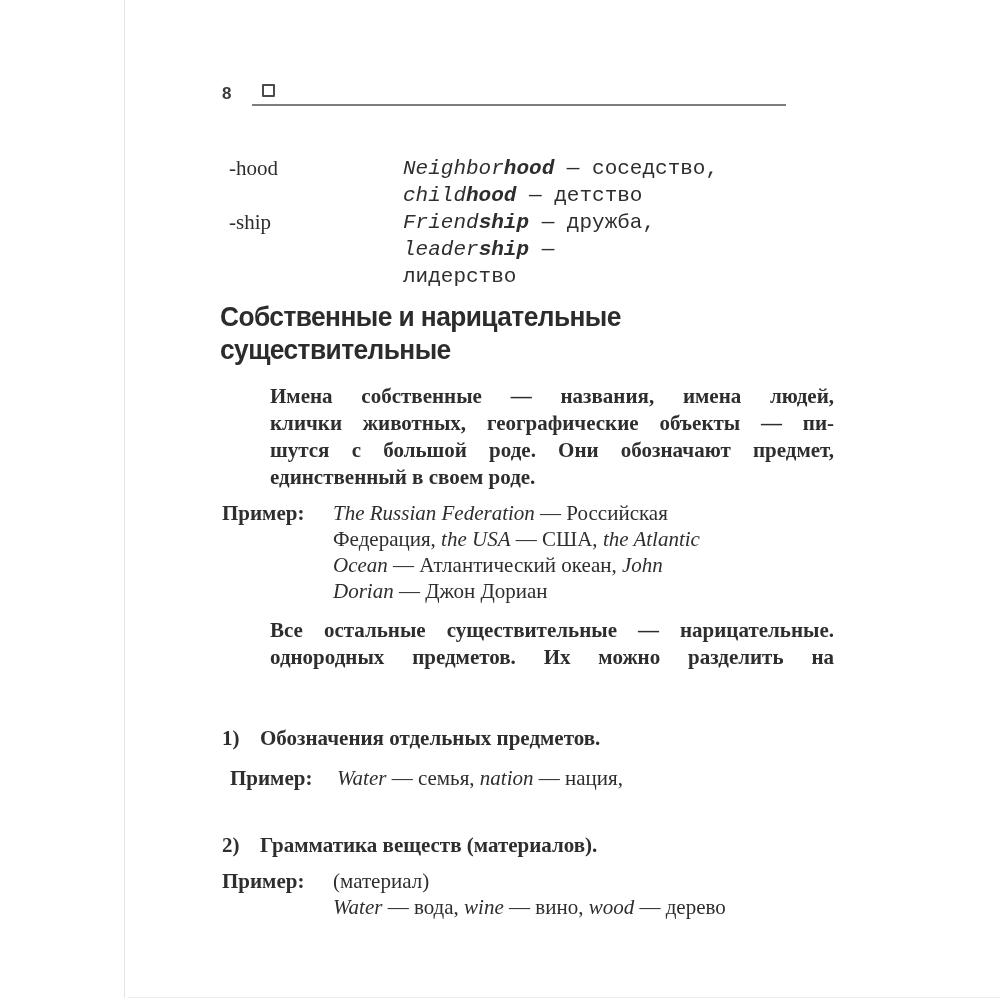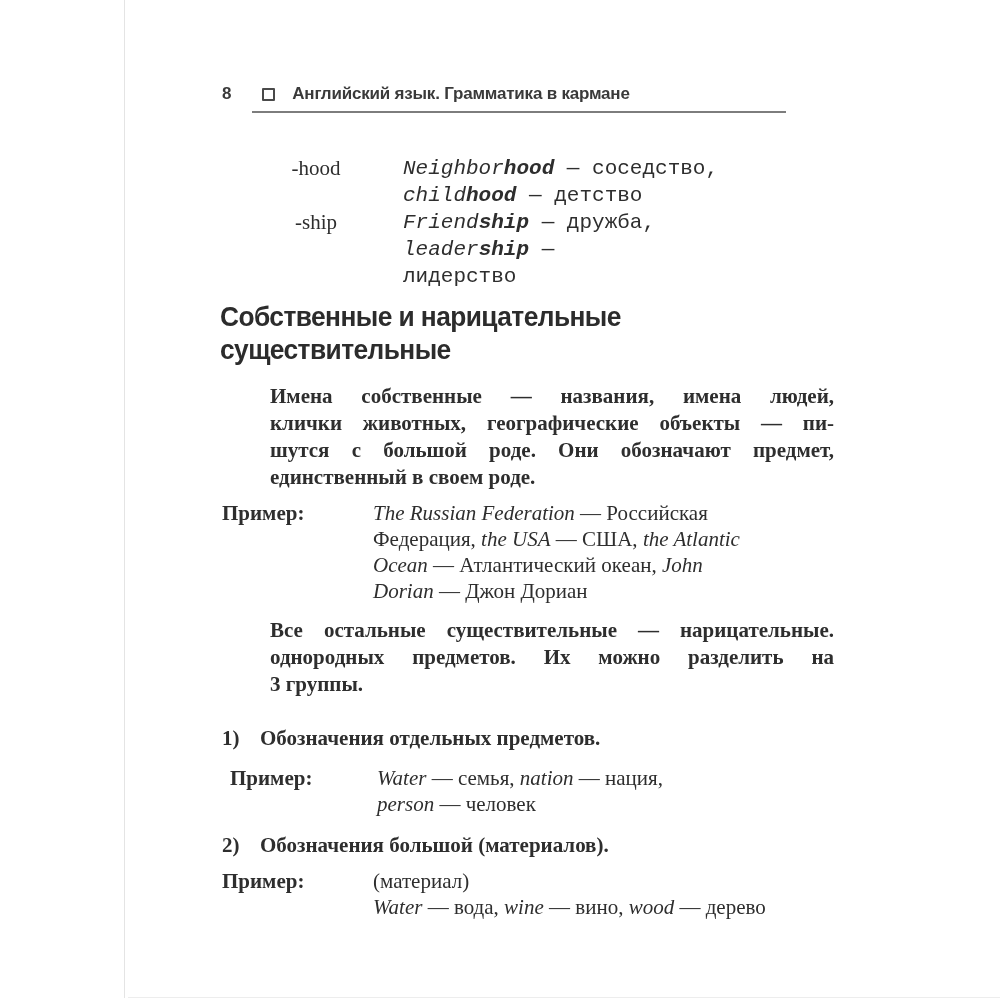--- a/index.html
+++ b/index.html
@@ -66,21 +66,21 @@
 
   
   .suffix-table {
     position: absolute;
     left: 229px; top: 155px;
     width: 557px;
     font-size: 21px;
     line-height: 27px;
   }
   .suffix-row { display: flex; }
-  .suffix-term { width: 174px; flex: none; text-align: center; }
+  .suffix-term { width: 174px; flex: none; }
   .suffix-def { flex: 1; font-family: Liberation Mono, monospace; }
 
   
   .heading {
     position: absolute;
     left: 220px; top: 300px;
     width: 570px;
     font-family: "Liberation Sans", "DejaVu Sans", sans-serif;
     font-weight: 700;
     font-size: 28px;
@@ -131,38 +131,37 @@
   }
   .example-1 { left: 222px; top: 500px; }
   .example-2 { left: 230px; top: 765px; }
   .example-3 { left: 222px; top: 868px; }
   .example-label {
     width: 111px;
     flex: none;
     font-weight: 700;
   }
   .example-2 .example-label { width: 107px; }
-  .example-content { flex: 1; margin-left: 40px; }
+  .example-content { flex: 1; }
 
   .s-i  { font-style: italic; }
   .s-bi { font-style: italic; font-weight: 700; }
 </style>
 </head>
 <body>
 
 <div class="page">
 
   <div class="v-rule"></div>
   <div class="b-rule"></div>
 
   <div class="header">
     <span class="pagenum">8</span>
     <span class="header-rule-wrap">
       <span class="sq"></span>
-      <span class="header-title">Английский язык. Грамматика в кармане</span>
     </span>
   </div>
 
   <div class="suffix-table">
     <div class="suffix-row">
       <div class="suffix-term">-hood</div>
       <div class="suffix-def">
           <div class="tl"><span class="s-i">Neighbor</span><span class="s-bi">hood</span><span> — соседство,</span></div>
           <div class="tl"><span class="s-i">child</span><span class="s-bi">hood</span><span> — детство</span></div>
         </div>
@@ -194,39 +193,37 @@
         <div class="tl"><span class="s-i">The Russian Federation</span><span> — Российская</span></div>
         <div class="tl"><span>Федерация, </span><span class="s-i">the USA</span><span> — США, </span><span class="s-i">the Atlantic</span></div>
         <div class="tl"><span class="s-i">Ocean</span><span> — Атлантический океан, </span><span class="s-i">John</span></div>
         <div class="tl"><span class="s-i">Dorian</span><span> — Джон Дориан</span></div>
       </div>
   </div>
 
   <div class="para para-2">
       <div class="tl jl"><span>Все остальные существительные — нарицательные.</span></div>
       <div class="tl jl"><span>однородных предметов. Их можно разделить на</span></div>
-      <div class="tl"><span>3 группы.</span></div>
     </div>
 
   <div class="list-item list-item-1">
     <span class="list-marker">1)</span>
     <span>Обозначения отдельных предметов.</span>
   </div>
 
   <div class="example example-2">
     <div class="example-label">Пример:</div>
     <div class="example-content">
         <div class="tl"><span class="s-i">Water</span><span> — семья, </span><span class="s-i">nation</span><span> — нация,</span></div>
-        <div class="tl"><span class="s-i">person</span><span> — человек</span></div>
       </div>
   </div>
 
   <div class="list-item list-item-2">
     <span class="list-marker">2)</span>
-    <span>Обозначения большой (материалов).</span>
+    <span>Грамматика веществ (материалов).</span>
   </div>
 
   <div class="example example-3">
     <div class="example-label">Пример:</div>
     <div class="example-content">
         <div class="tl"><span>(материал)</span></div>
         <div class="tl"><span class="s-i">Water</span><span> — вода, </span><span class="s-i">wine</span><span> — вино, </span><span class="s-i">wood</span><span> — дерево</span></div>
       </div>
   </div>
 

